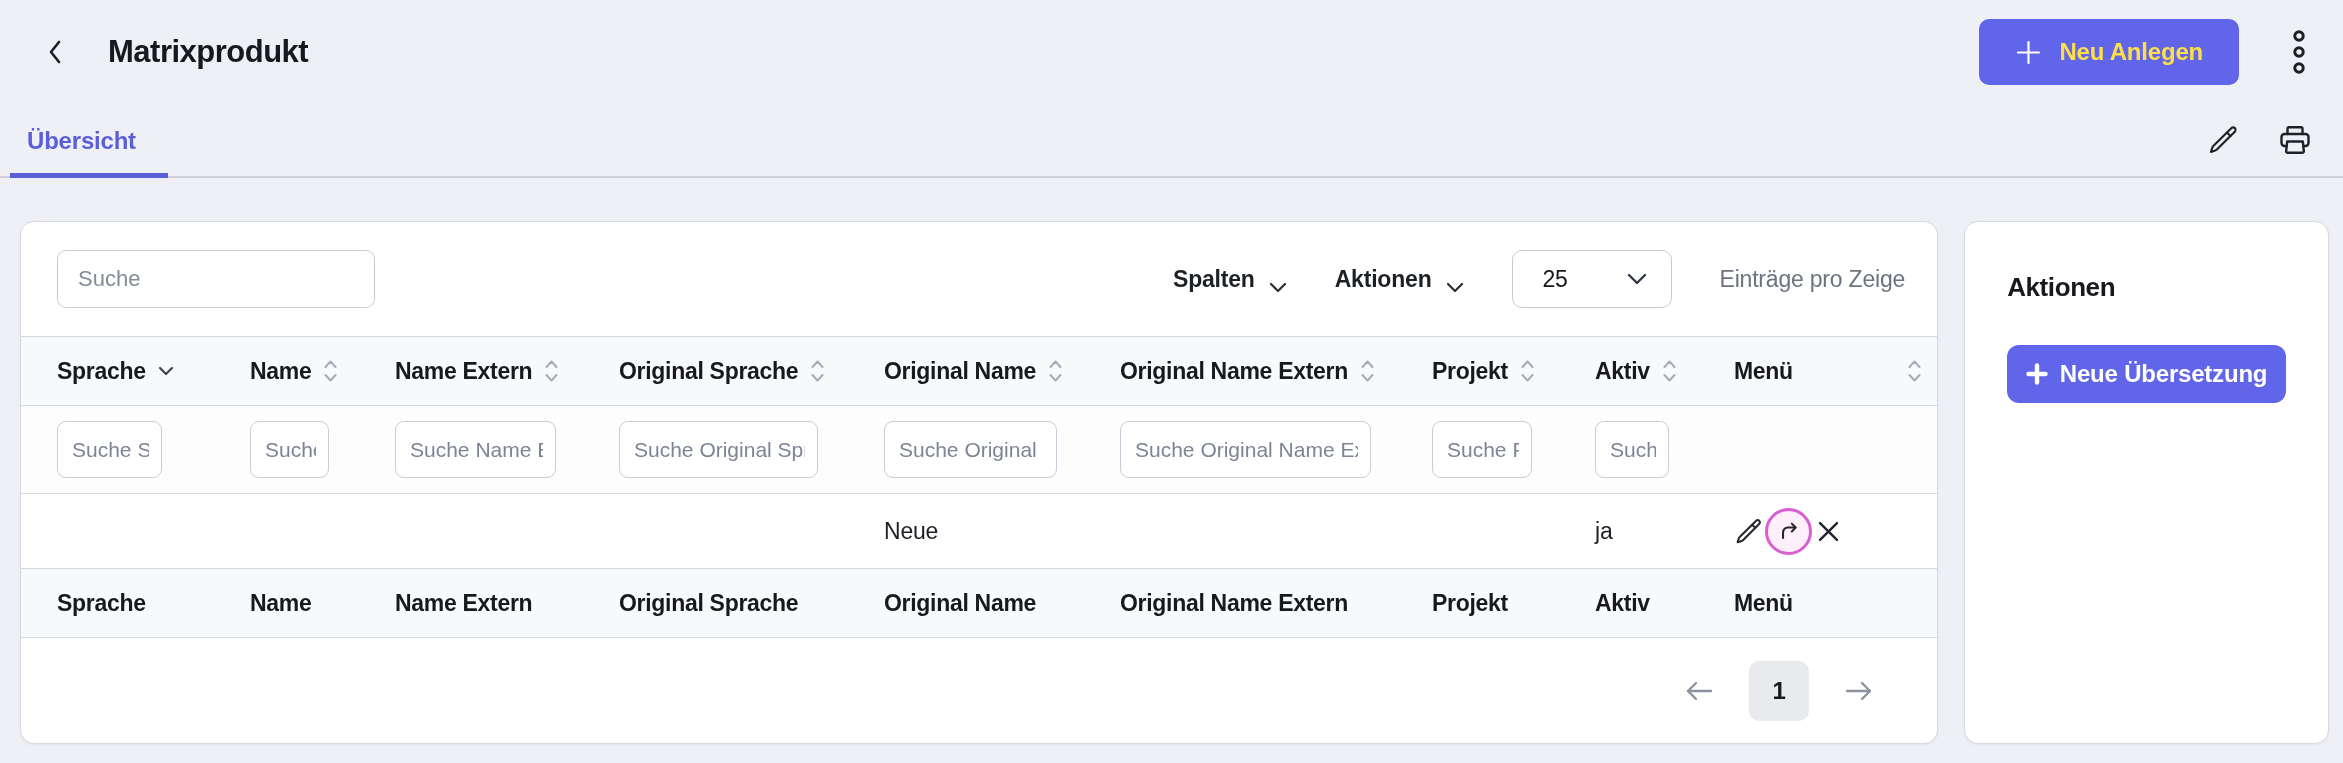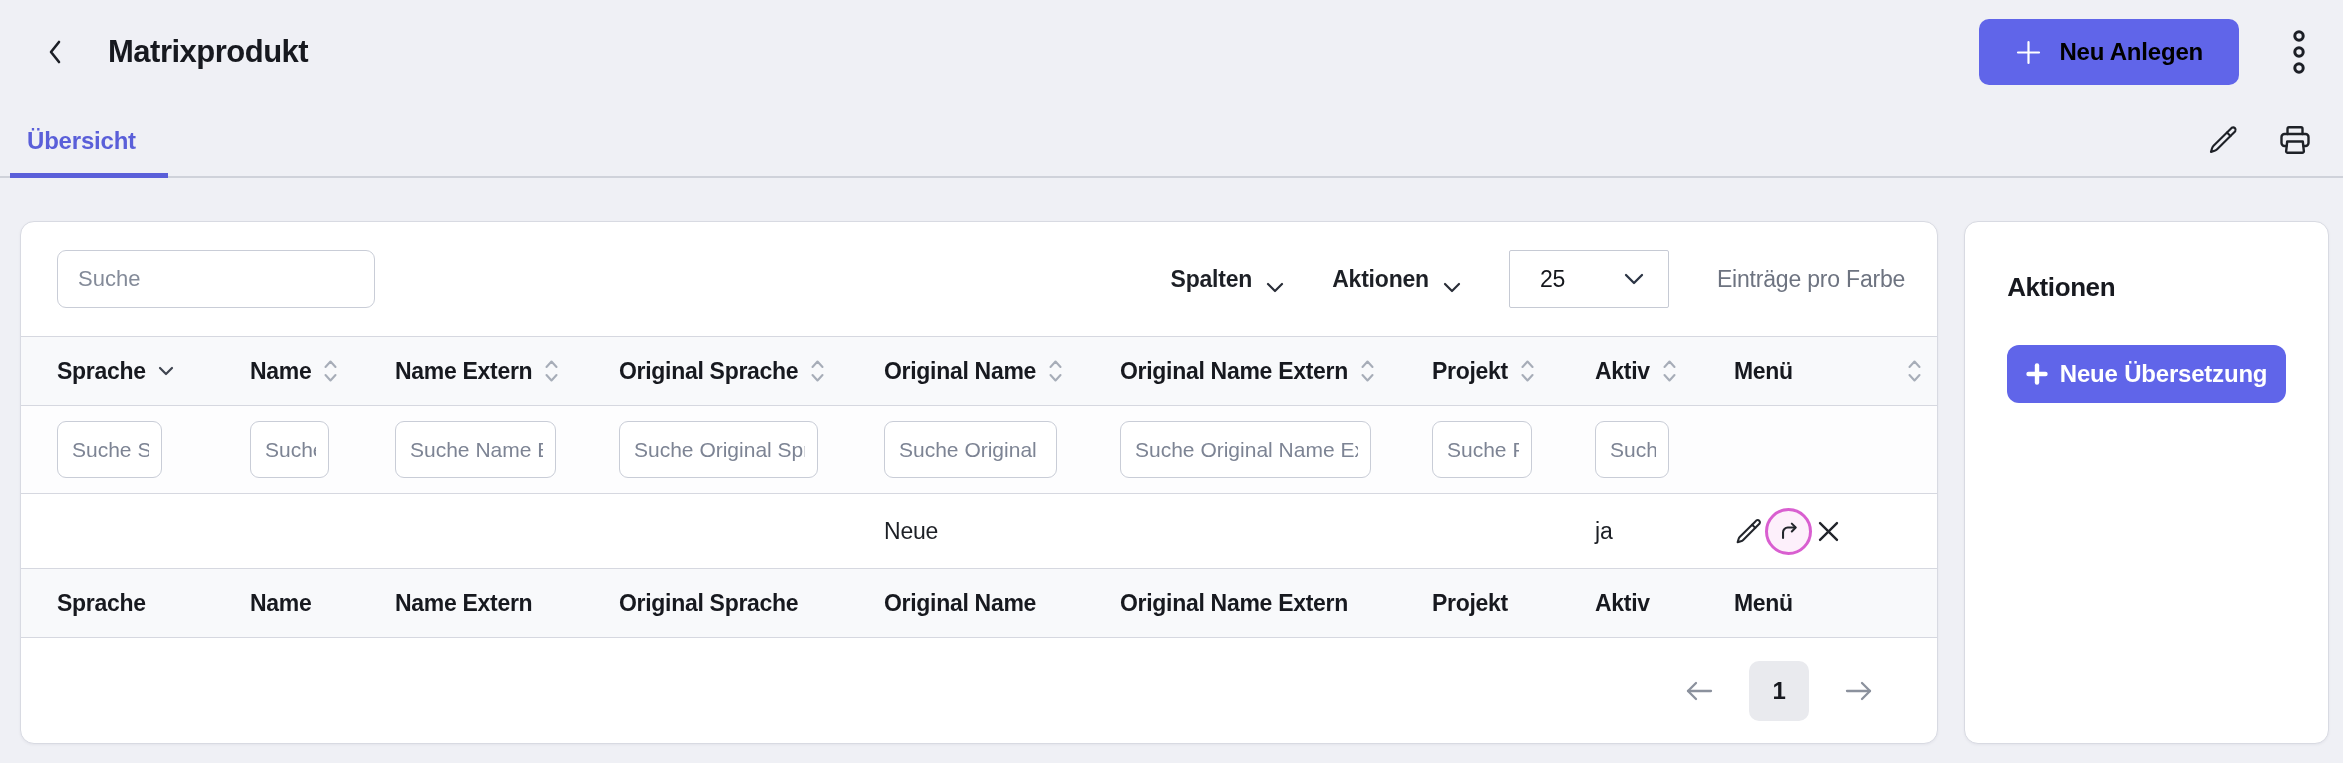--- a/index.html
+++ b/index.html
@@ -13,21 +13,21 @@
   }
   svg { display:block; }
 
   
   .top-header { display:flex; align-items:center; height:86px; padding:18px 30px 0 40px; }
   .back-btn { background:none; border:none; cursor:pointer; padding:4px; }
   .page-title { font-size:31px; font-weight:700; margin-left:38px; letter-spacing:-0.5px; }
   .spacer { flex:1; }
   .btn-primary {
     display:flex; align-items:center; gap:17px;
-    background:#6065e9; color:#000000; border:none; cursor:pointer;
+    background:#6065e9; color:#fde047; border:none; cursor:pointer;
     border-radius:10px; height:66px; padding:0 36px;
     font-family:inherit; font-size:24px; font-weight:600; letter-spacing:-0.2px;
   }
   .kebab-btn { background:none; border:none; cursor:pointer; margin-left:46px; padding:6px; }
 
   
   .tabbar {
     margin-top:24px; height:68px; width:100%;
     border-bottom:2px solid #cfd2da;
     display:flex; align-items:flex-end; justify-content:space-between;
@@ -56,21 +56,21 @@
     width:318px; height:58px; border:1.5px solid #c9cdd7; border-radius:9px;
     font-family:inherit; font-size:22px; padding:0 20px; color:#3c4250; outline:none;
   }
   .search-input::placeholder { color:#848b99; }
   .toolbar-right { margin-left:auto; display:flex; align-items:center; gap:48px; }
   .dd-btn {
     display:flex; align-items:flex-end; gap:14px; background:none; border:none; cursor:pointer;
     font-family:inherit; font-size:23px; font-weight:600; color:#1d2026; letter-spacing:-0.2px;
   }
   .page-size {
-    width:160px; height:58px; border:1.5px solid #c6cad4; border-radius:2px;
+    width:160px; height:58px; border:1.5px solid #c6cad4; border-radius:10px;
     display:flex; align-items:center; justify-content:space-between;
     padding:0 24px 0 30px; font-size:23px; color:#15171c; cursor:pointer; background:#fff;
   }
   .entries-label { font-size:23px; color:#6d7380; }
 
   
   table { width:100%; border-collapse:collapse; table-layout:fixed; }
   tr.head-row, tr.foot-head-row { background:#f8f9fb; height:69px; }
   tr.head-row { border-top:1.5px solid #d6d8e0; border-bottom:1.5px solid #d6d8e0; }
   tr.foot-head-row { border-bottom:1.5px solid #d6d8e0; }
@@ -198,21 +198,21 @@
           </span>
         </button>
         <div class="page-size">
           <span>25</span>
           <span>
             <svg width="20" height="12" viewBox="0 0 20 12" fill="none" stroke="#2b3444" stroke-width="2.3" stroke-linecap="round" stroke-linejoin="round">
                 <polyline points="2,2 10,10 18,2"></polyline>
               </svg>
           </span>
         </div>
-        <span class="entries-label">Einträge pro Farbe</span>
+        <span class="entries-label">Einträge pro Zeige</span>
       </div>
     </div>
 
     <table>
       <colgroup>
         <col style="width:205px">
           <col style="width:145px">
           <col style="width:224px">
         <col style="width:265px">
           <col style="width:236px">

